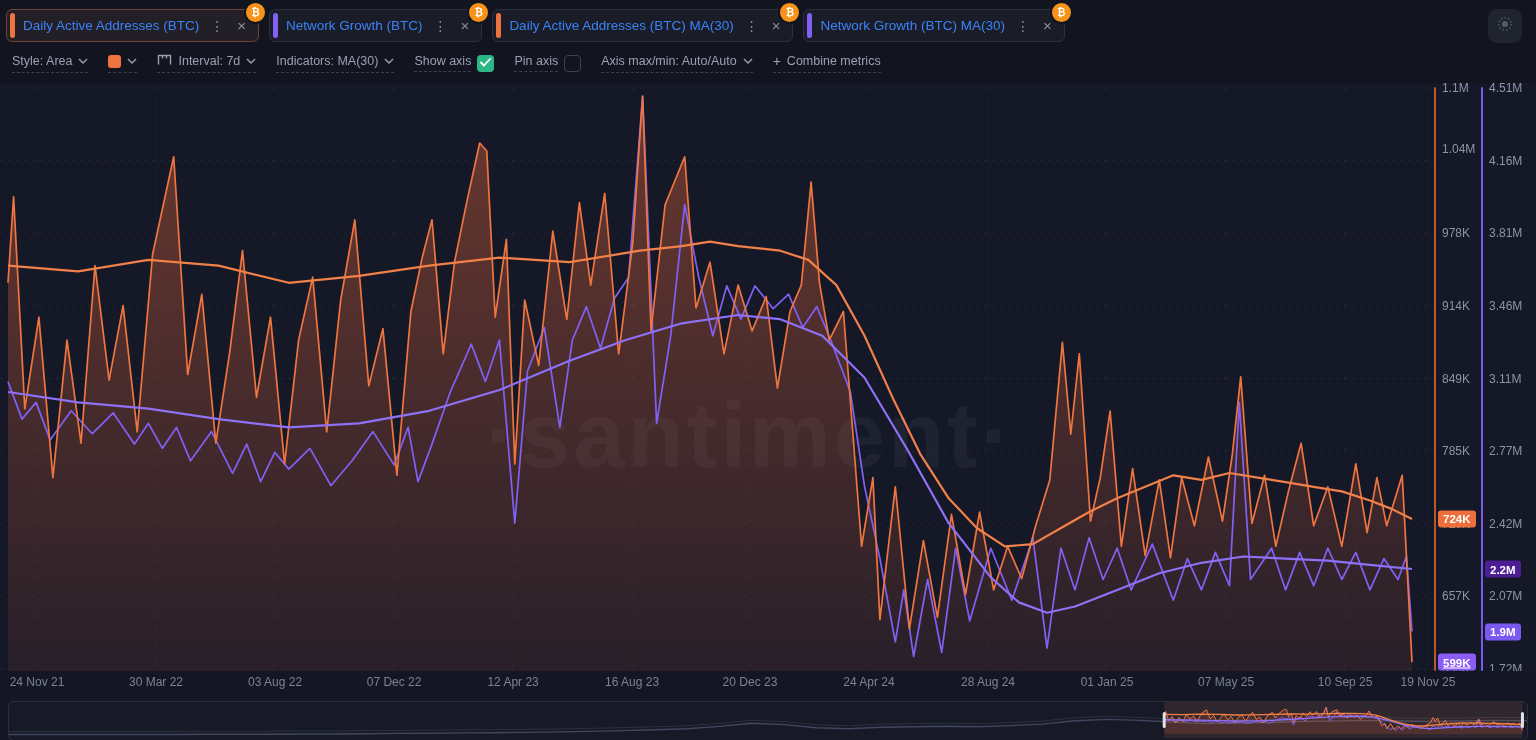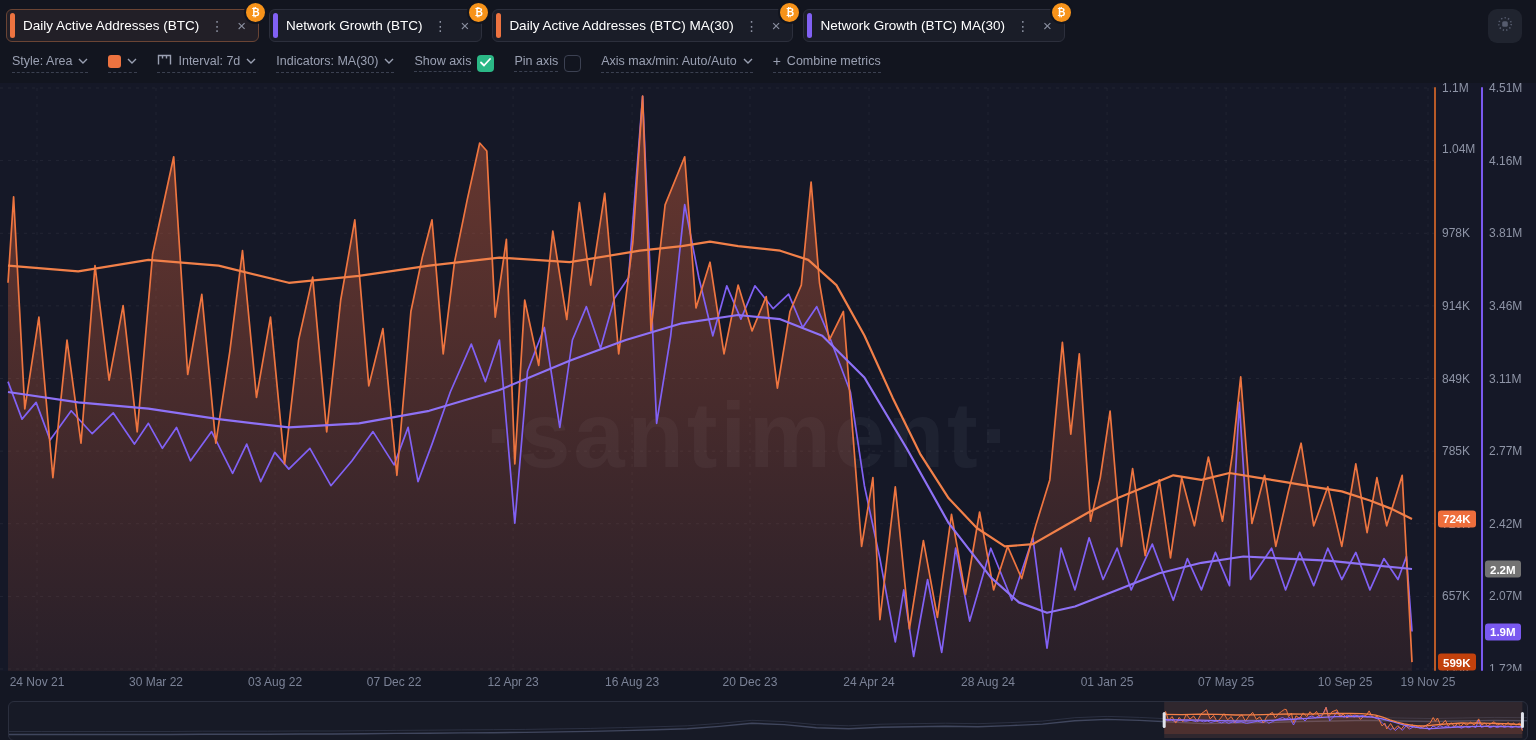--- a/index.html
+++ b/index.html
@@ -13,21 +13,21 @@
   
   .tabbar{display:flex;gap:10px;padding:9px 10px 2px 6px;align-items:flex-start;background:#12151f;}
   .tab{
     position:relative;display:flex;align-items:center;gap:9px;
     background:#1a1d28;border:1px solid #2c2f3c;border-radius:6px;
     height:33px;padding:0 10px 0 16px;box-sizing:border-box;cursor:pointer;
     white-space:nowrap;
   }
   .tab.active{background:#221f27;border-color:#6a4434;}
   .tab .accent{position:absolute;left:3px;top:3px;bottom:3px;width:5px;border-radius:3px;}
-  .tab .tlabel{color:#ffffff;font-size:13.5px;}
+  .tab .tlabel{color:#3b82f6;font-size:13.5px;}
   .tab .kebab{color:#8b90a0;font-size:14px;padding:0 2px;font-family:"DejaVu Sans",sans-serif;}
   .tab .close{color:#8b90a0;font-size:15px;padding:0 2px;}
   .tab .coin{
     position:absolute;top:-9px;right:-9px;width:19px;height:19px;border-radius:50%;
     background:#f7931a;border:2px solid #12151f;color:#fff;font-size:10px;font-weight:bold;
     display:flex;align-items:center;justify-content:center;font-family:"DejaVu Sans",sans-serif;
   }
   .settings-btn{
     margin-left:auto;margin-right:4px;width:34px;height:34px;border-radius:9px;
     background:#20242f;display:flex;align-items:center;justify-content:center;cursor:pointer;
@@ -221,34 +221,34 @@
   <div class="tick" style="top: 5px;">1.1M</div>
       <div class="tick" style="top: 66px;">1.04M</div>
       <div class="tick" style="top: 150.25px;">978K</div>
       <div class="tick" style="top: 222.875px;">914K</div>
       <div class="tick" style="top: 295.5px;">849K</div>
       <div class="tick" style="top: 368.125px;">785K</div>
       <div class="tick" style="top: 440.75px;">720K</div>
       <div class="tick" style="top: 513.375px;">657K</div>
       <div class="tick" style="top: 586px;">593K</div>
       <div class="vbadge" style="top: 435.88px; background: rgb(238, 110, 60);">724K</div>
-      <div class="vbadge" style="top: 579.124px; background: #c2410c;">599K</div>
+      <div class="vbadge" style="top: 579.124px; background: #8b5cf6; text-decoration: underline;">599K</div>
     </div>
   <div class="axis-col" id="axis-ng" style="left:1481px;width:55px;">
     <div class="axis-spine" style="background:#7a59f0;"></div>
   <div class="tick" style="top: 5px;">4.51M</div>
       <div class="tick" style="top: 77.625px;">4.16M</div>
       <div class="tick" style="top: 150.25px;">3.81M</div>
       <div class="tick" style="top: 222.875px;">3.46M</div>
       <div class="tick" style="top: 295.5px;">3.11M</div>
       <div class="tick" style="top: 368.125px;">2.77M</div>
       <div class="tick" style="top: 440.75px;">2.42M</div>
       <div class="tick" style="top: 513.375px;">2.07M</div>
       <div class="tick" style="top: 586px;">1.72M</div>
-      <div class="vbadge" style="top: 486.043px; background: #737373;">2.2M</div>
+      <div class="vbadge" style="top: 486.043px; background: #4c1d95;">2.2M</div>
       <div class="vbadge" style="top: 548.516px; background: rgb(122, 89, 240);">1.9M</div>
     </div>
 </div>
 
 <div class="xaxis" id="xaxis">
     <div class="xlabel" style="left: 36.9972px;">24 Nov 21</div>
     <div class="xlabel" style="left: 156.019px;">30 Mar 22</div>
     <div class="xlabel" style="left: 275.041px;">03 Aug 22</div>
     <div class="xlabel" style="left: 394.063px;">07 Dec 22</div>
     <div class="xlabel" style="left: 513.085px;">12 Apr 23</div>

